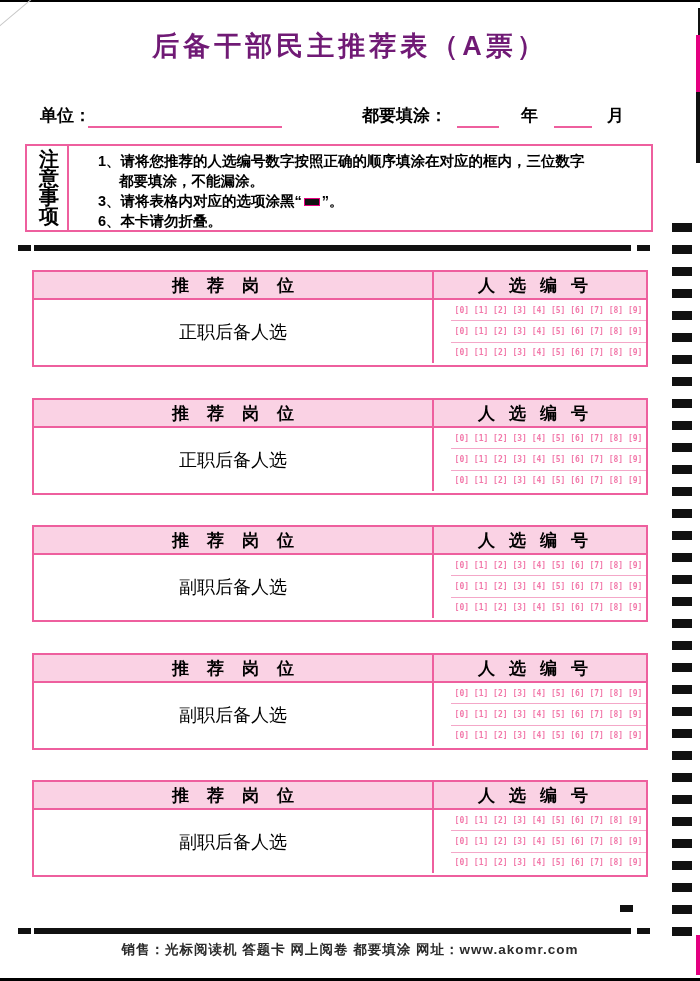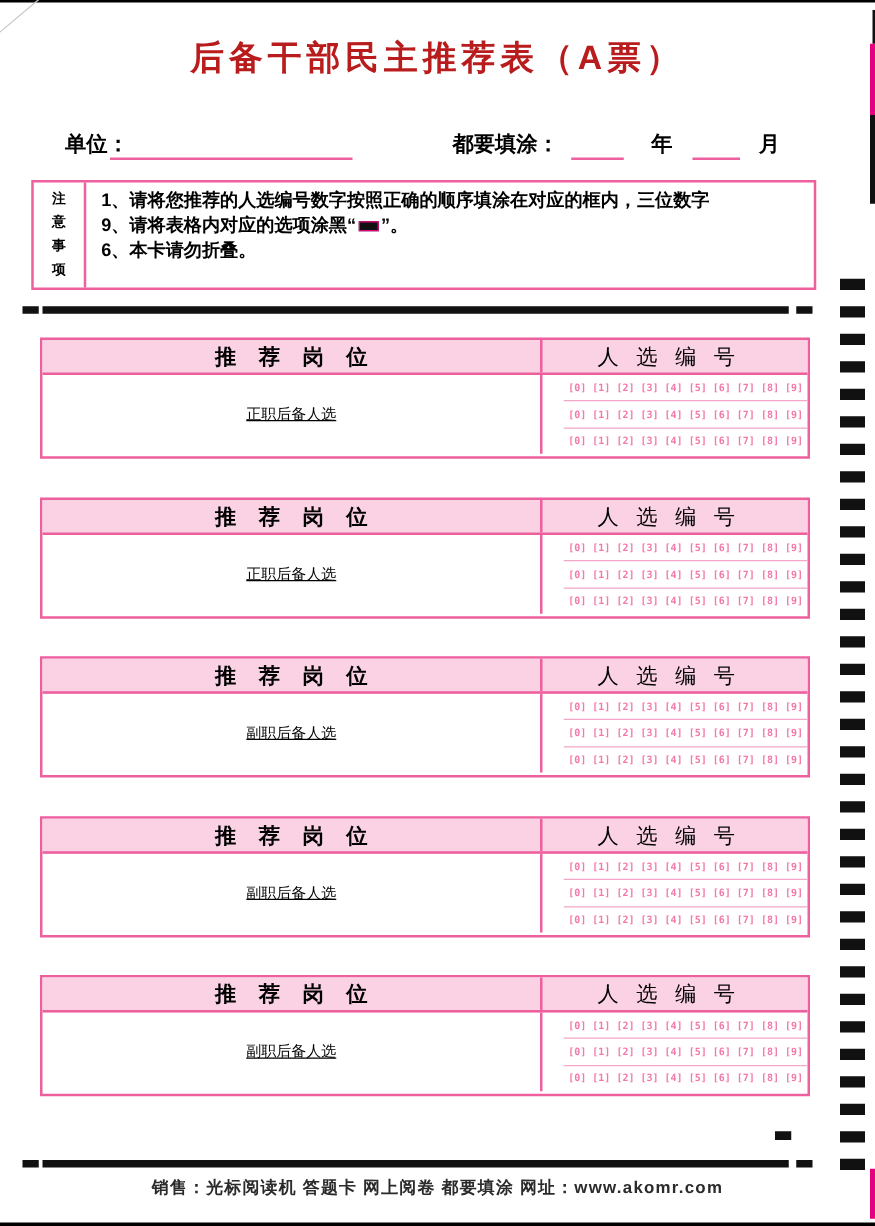--- a/index.html
+++ b/index.html
@@ -8,91 +8,92 @@
     position:relative; width:700px; height:981px; background:#ffffff;
     font-family:"Liberation Sans","DejaVu Sans",sans-serif; overflow:hidden;
     --pink:#ee5f9e; --pink-fill:#fad2e4; --pink-thin:#f4a7c8;
     --bubble:#f279aa; --magenta:#e50080; --ink:#111111;
   }
   .edge-top    { position:absolute; left:0; top:0; width:700px; height:2px; background:#000; }
   .edge-bottom { position:absolute; left:0; top:978px; width:700px; height:3px; background:#000; }
   .corner-cut  { position:absolute; left:-8px; top:10px; width:52px; height:1px; background:#c8c8c8; transform:rotate(-40deg); }
 
   .title { position:absolute; top:28px; left:0; width:100%; text-align:center;
-           font-size:27px; font-weight:bold; letter-spacing:4px; color:#b91c1c; }
+           font-size:27px; font-weight:bold; letter-spacing:4px; color:#701a75; }
 
   .fieldlabel { position:absolute; top:104px; font-size:17px; font-weight:bold; color:#000; white-space:nowrap; }
   .blank { position:absolute; top:126px; height:0; border-bottom:2px solid var(--pink); }
   #blank-unit  { left:88px;  width:194px; }
   #blank-year  { left:457px; width:42px; }
   #blank-month { left:554px; width:38px; }
 
   .notice { position:absolute; left:25px; top:144px; width:628px; height:88px;
             border:2px solid var(--pink); display:flex; background:#fff; }
   .notice-side { width:42px; border-right:2px solid var(--pink);
                  display:flex; align-items:center; justify-content:center; }
-  .notice-side span { display:block; width:16px; font-size:11px; font-weight:bold;
+  .notice-side span { display:block; width:16px; font-size:20px; font-weight:bold;
                       line-height:19px; word-break:break-all; text-align:center; }
-  .notice-body { flex:1; padding:5px 10px 0 12px; font-size:14.5px; font-weight:bold;
+  .notice-body { flex:1; padding:5px 10px 0 29px; font-size:14.5px; font-weight:bold;
                  line-height:20px; color:#000; }
   .notice-indent { padding-left:21px; }
   .fill-mark { display:inline-block; width:16px; height:8px; background:var(--ink);
                border:1px solid var(--magenta); vertical-align:middle; margin:0 2px; }
 
   .sync { position:absolute; height:6px; background:var(--ink); }
   .tmark { position:absolute; left:672px; width:20px; height:9px; background:var(--ink); }
   .strip { position:absolute; }
 
   .section { position:absolute; left:32px; width:616px; height:97px;
              border:2px solid var(--pink); background:#fff; }
   .sec-header { display:flex; height:28px; background:var(--pink-fill);
                 border-bottom:2px solid var(--pink); }
   .sec-h-left { width:400px; border-right:2px solid var(--pink); display:flex;
                 align-items:center; justify-content:center; font-size:17px; font-weight:bold;
                 letter-spacing:18px; padding-left:18px; white-space:nowrap; }
   .sec-h-right { flex:1; display:flex; align-items:center; justify-content:center;
-                 font-size:17px; font-weight:normal; letter-spacing:14px; padding-left:0;
+                 font-size:17px; font-weight:bold; letter-spacing:14px; padding-left:0;
                  white-space:nowrap; }
   .sec-body { display:flex; height:63px; }
   .sec-label { width:400px; border-right:2px solid var(--pink); display:flex;
-               align-items:center; justify-content:center; font-size:12px; color:#000;text-decoration:underline; }
+               align-items:center; justify-content:center; font-size:18px; color:#000; }
   .sec-rows { flex:1; display:flex; flex-direction:column; }
   .bubble-row { flex:1; display:flex; align-items:center; justify-content:center;
                 font-family:"DejaVu Sans Mono","Liberation Mono",monospace;
                 font-size:8px; font-weight:bold; color:var(--bubble);
                 border-bottom:1px solid var(--pink-thin); white-space:nowrap;margin-left:17px; }
   .bubble-row:last-child { border-bottom:none; }
 
   .footer { position:absolute; top:941px; left:0; width:100%; text-align:center;
             font-size:13.5px; font-weight:600; color:#2b2b2b; letter-spacing:1px; }
 </style>
 </head>
 <body>
 
 <div id="page" style="--pink: #ee5f9e; --pink-fill: #fad2e4; --bubble: #f279aa; --magenta: #e50080; --ink: #111111;">
   <div class="edge-top"></div>
   <div class="corner-cut"></div>
 
   <div class="title">后备干部民主推荐表（A票）</div>
 
-  <div class="fieldlabel" style="left:52px;">单位：</div>
+  <div class="fieldlabel" style="left:40px;">单位：</div>
   <div id="blank-unit" class="blank"></div>
   <div class="fieldlabel" style="left:362px;">都要填涂：</div>
   <div id="blank-year" class="blank"></div>
   <div class="fieldlabel" style="left:521px;">年</div>
   <div id="blank-month" class="blank"></div>
   <div class="fieldlabel" style="left:607px;">月</div>
 
   <div class="notice">
     <div class="notice-side">
       <span>注意事项</span>
     </div>
     <div class="notice-body">
       <div>1、请将您推荐的人选编号数字按照正确的顺序填涂在对应的框内，三位数字</div>
-      <div><span>9、请将表格内对应的选项涂黑“</span><span class="fill-mark"></span><span>”。</span></div>
+      <div class="notice-indent">都要填涂，不能漏涂。</div>
+      <div><span>3、请将表格内对应的选项涂黑“</span><span class="fill-mark"></span><span>”。</span></div>
       <div>6、本卡请勿折叠。</div>
     </div>
   </div>
 
   <div class="sync" style="left:18px; top:245px; width:13px;"></div>
   <div class="sync" style="left:34px; top:245px; width:597px;"></div>
   <div class="sync" style="left:637px; top:245px; width:13px;"></div>
 
   <div class="sync" style="left:620px; top:905px; width:13px; height:7px;"></div>
   <div class="sync" style="left:18px; top:928px; width:13px;"></div>

